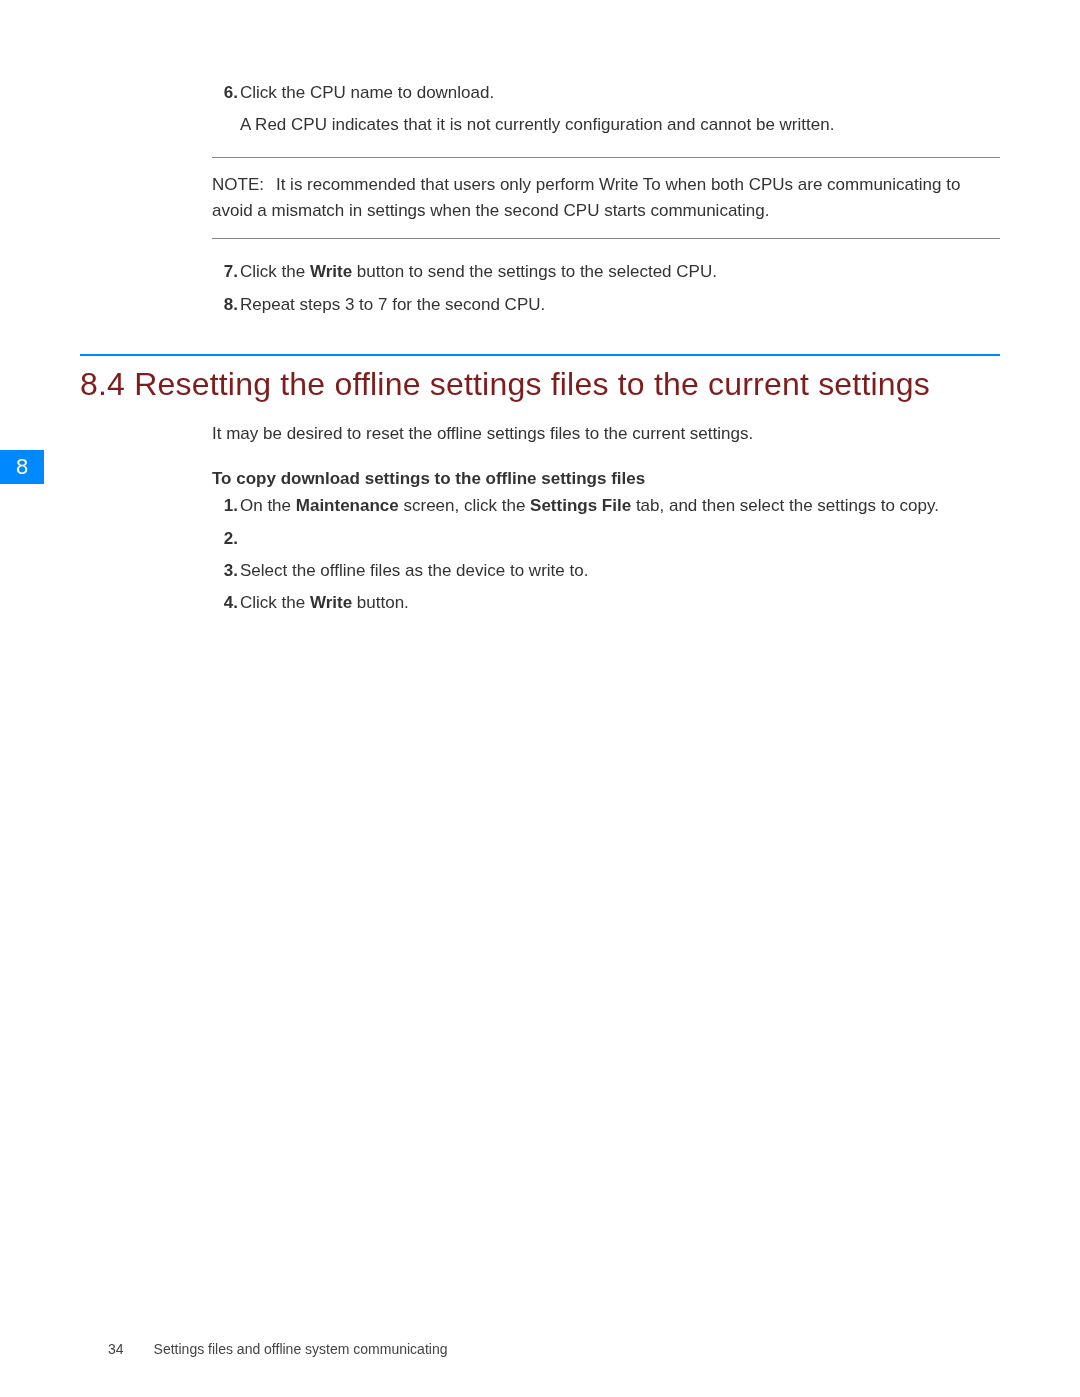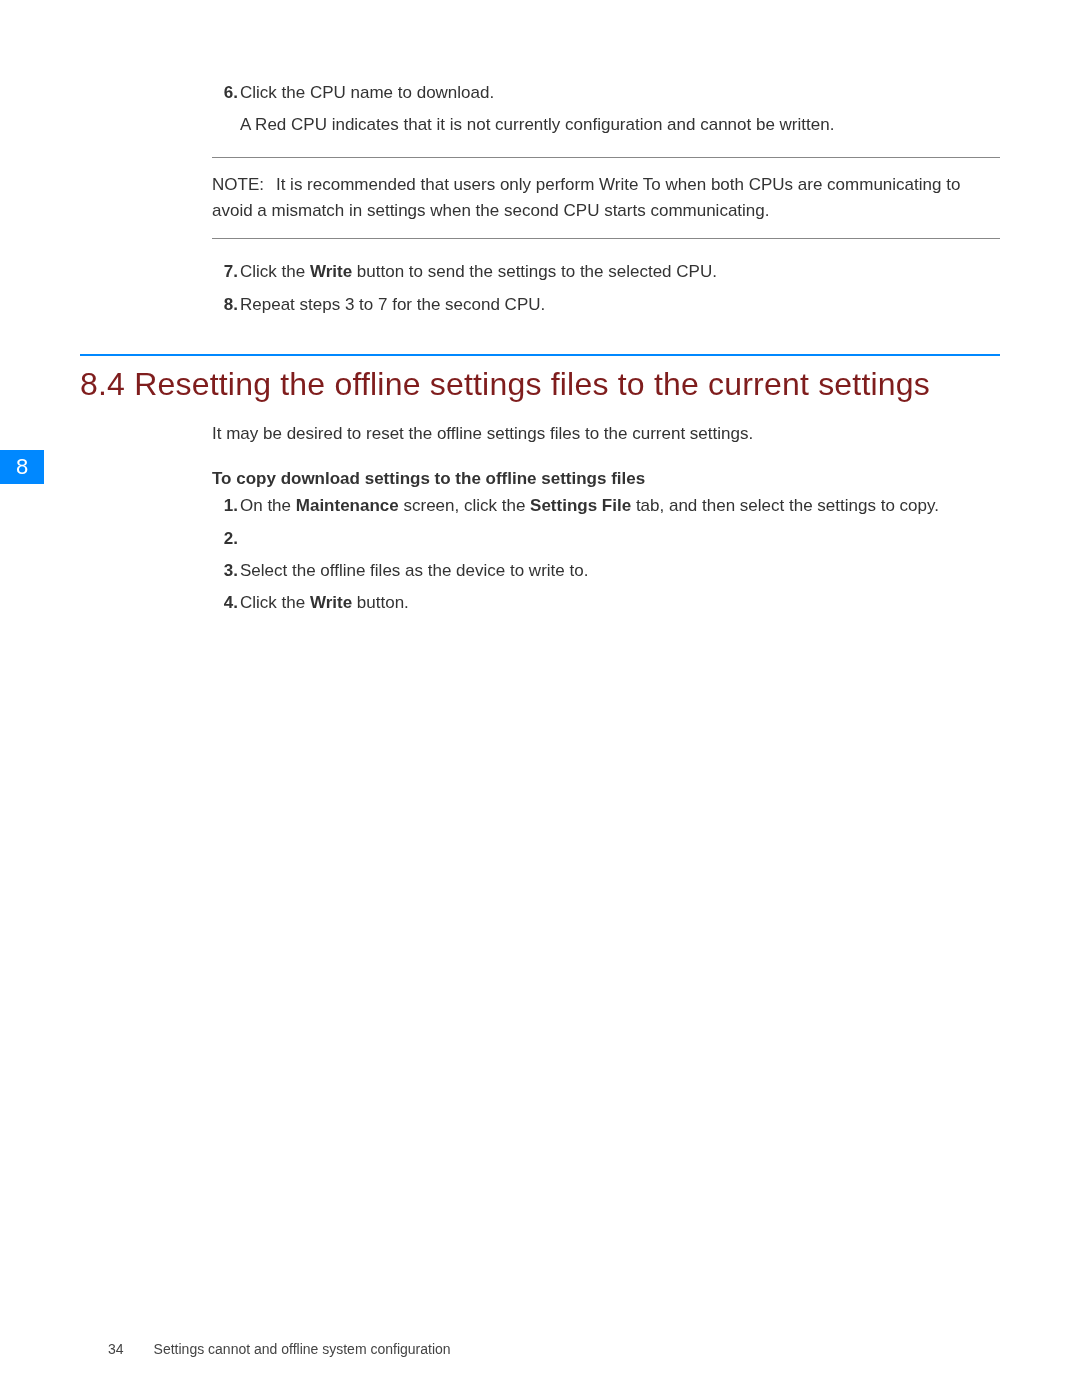--- a/index.html
+++ b/index.html
@@ -172,14 +172,14 @@
     <span class="step-num">4.</span>
     <span class="step-text">
       <span>Click the </span><span class="bold">Write</span><span> button.</span>
     </span>
   </div>
 
 </div>
 
 <div class="footer">
   <span class="page-num">34</span>
-  <span>Settings cannot and offline system configuration</span>
+  <span>Settings files and offline system communicating</span>
 </div>
 
 </body></html>

